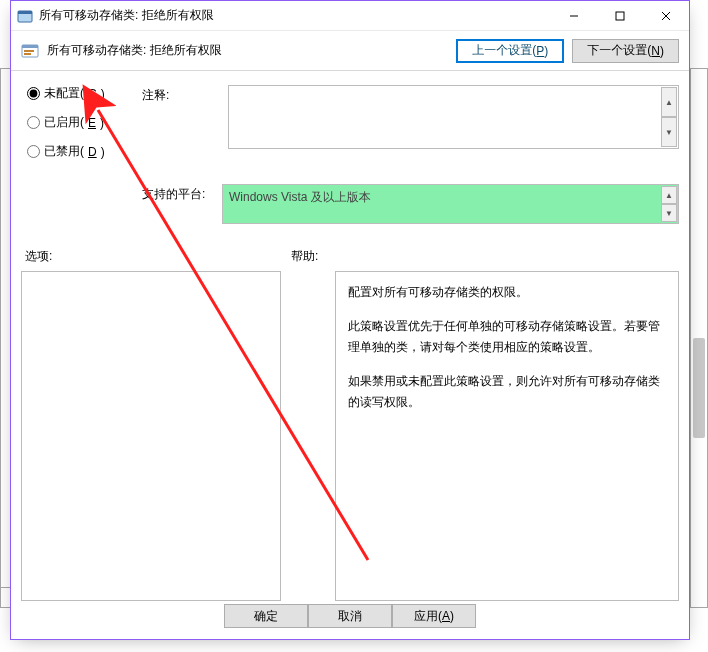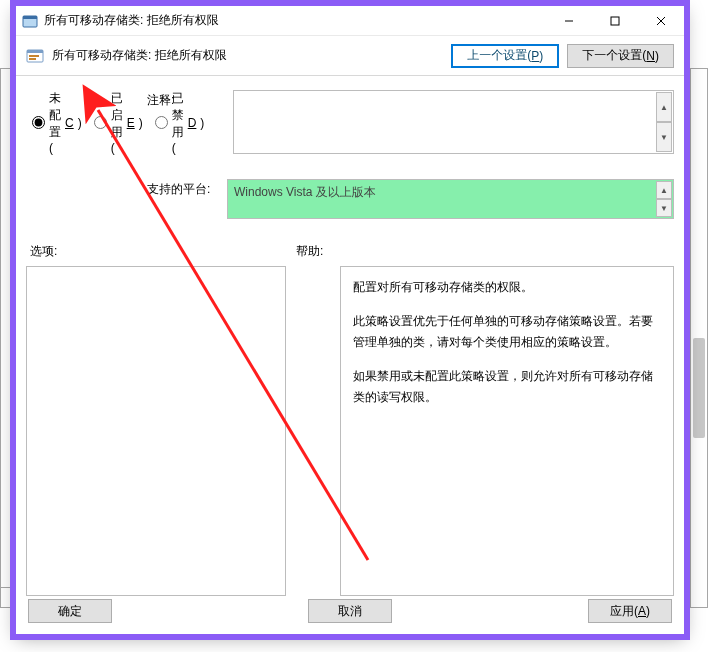--- a/index.html
+++ b/index.html
@@ -28,21 +28,21 @@
     content: ""; position: absolute; right: 2px; top: 50%; width: 12px; height: 100px;
     background: #c8c8c8; border-radius: 2px;
   }
 
   
   .window {
     position: absolute;
     left: 10px; top: 0;
     width: 680px; height: 640px;
     background: #fff;
-    border: 6px solid #8b5cf6;
+    border: 1px solid #8b5cf6;
     box-shadow: 0 4px 18px -6px rgba(0,0,0,.35);
     display: flex;
     flex-direction: column;
   }
 
   
   .titlebar {
     height: 30px;
     display: flex;
     align-items: center;
@@ -97,21 +97,21 @@
 
   
   .config-body {
     display: grid;
     grid-template-columns: 115px 80px 1fr;
     grid-template-rows: auto auto;
     padding: 14px 10px 6px 10px;
     column-gap: 6px;
     align-items: start;
   }
-  .radios { display: flex; flex-direction: row; gap: 12px; padding-left: 6px; }
+  .radios { display: flex; flex-direction: column; gap: 12px; padding-left: 6px; }
   .radio-row { display: flex; align-items: center; gap: 4px; font-size: 12px; }
   .radio-row input { margin: 0; accent-color: #000; }
   .radio-row .ul { text-decoration: underline; }
 
   .label-col { font-size: 12px; padding-top: 2px; }
   .comment-box {
     border: 1px solid #bcbcbc;
     background: #fff;
     height: 64px;
     position: relative;
@@ -174,21 +174,21 @@
     overflow: hidden;
     margin-left: 48px;
   }
   .pane-right p { margin: 0 0 14px 0; }
 
   
   .footer {
     height: 46px;
     display: flex;
     align-items: center;
-    justify-content: space-between;
+    justify-content: center;
     gap: 0;
     padding: 0 12px;
   }
   .footer button {
     width: 84px; height: 24px;
     font-family: inherit; font-size: 12px;
     background: #e1e1e1;
     border: 1px solid #adadad;
   }
   .footer button .ul { text-decoration: underline; }

